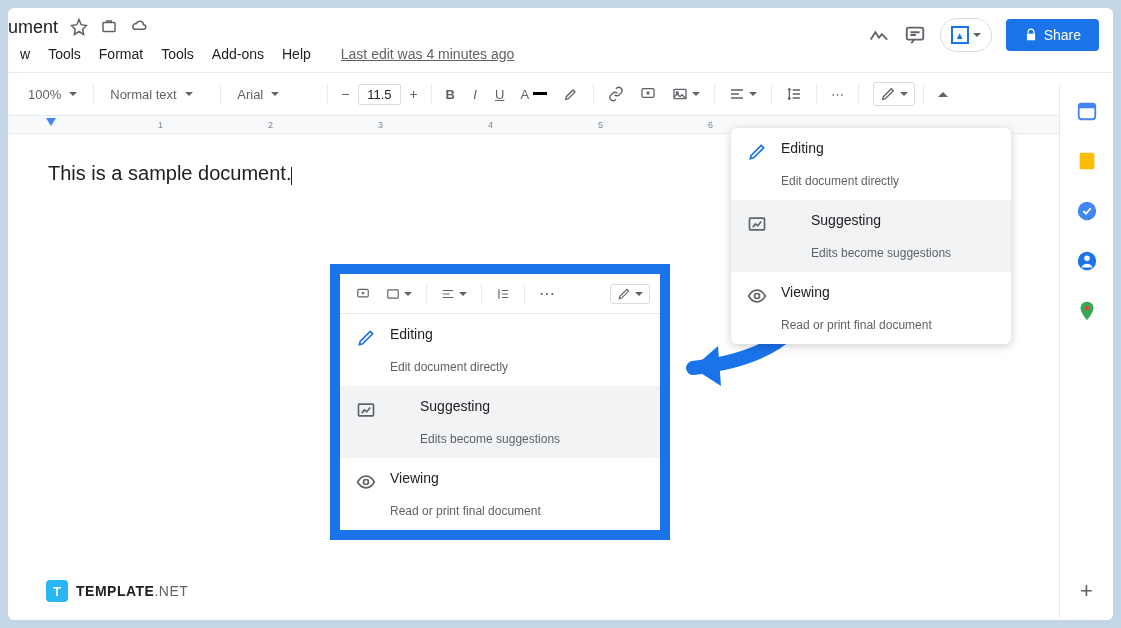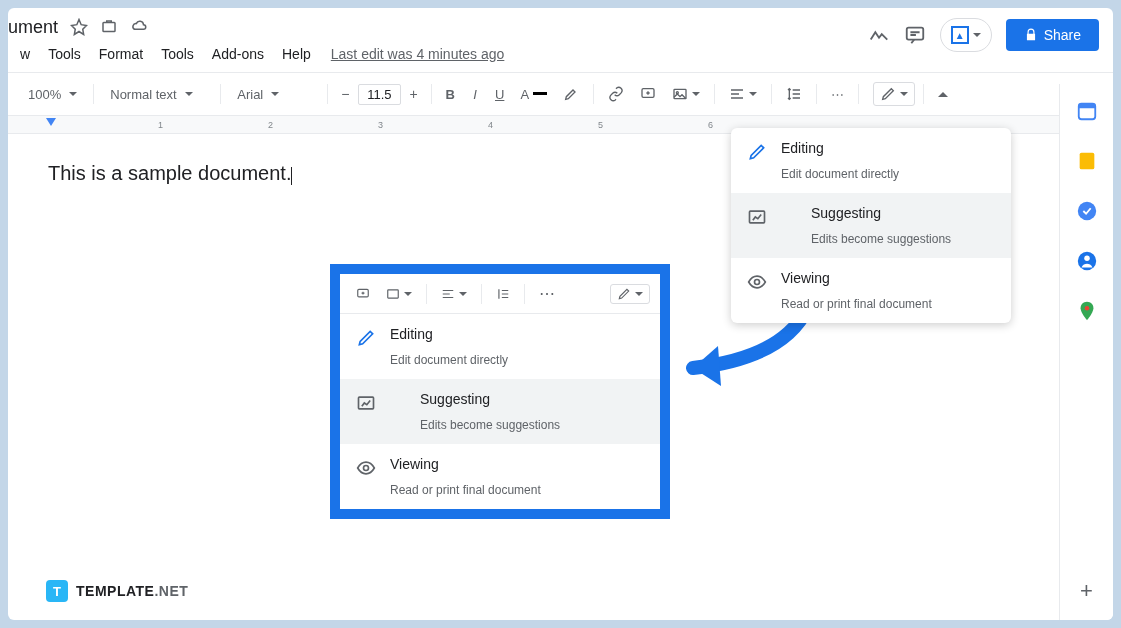--- a/index.html
+++ b/index.html
@@ -3,21 +3,21 @@
 <meta charset="utf-8">
 <style>
 * { margin:0; padding:0; box-sizing:border-box; font-family:Arial,Helvetica,sans-serif; }
 body { width:1121px; height:628px; background:#c3d6e8; position:relative; overflow:hidden; }
 .frame { position:absolute; top:8px; left:8px; right:8px; bottom:8px; background:#fff; border-radius:6px; overflow:hidden; }
 .titlebar { display:flex; align-items:center; gap:12px; padding:6px 10px 0 0; height:32px; }
 .doc-title { font-size:18px; color:#202124; }
 .tb-icon { width:18px; height:18px; color:#5f6368; display:flex; align-items:center; justify-content:center; }
 .menubar { display:flex; align-items:center; gap:2px; padding:2px 6px 6px 4px; font-size:14px; color:#202124; }
 .menu-item { padding:4px 8px; border-radius:4px; cursor:pointer; }
-.last-edit { color:#5f6368; text-decoration:underline; margin-left:10px; }
+.last-edit { color:#5f6368; text-decoration:underline; margin-left:20px; }
 .right-actions { position:absolute; right:14px; top:10px; display:flex; align-items:center; gap:14px; }
 .activity-icon,.comment-icon { width:22px; height:22px; color:#5f6368; }
 .present-pill { display:flex; align-items:center; gap:4px; border:1px solid #dadce0; border-radius:18px; padding:4px 10px; height:34px; }
 .present-box { width:18px; height:18px; border:2px solid #1a73e8; display:flex; align-items:center; justify-content:center; color:#1a73e8; font-size:10px; }
 .caret { width:0; height:0; border-left:4px solid transparent; border-right:4px solid transparent; border-top:4px solid #5f6368; }
 .share-btn { background:#1a73e8; color:#fff; border:none; border-radius:4px; padding:8px 18px; font-size:14px; font-weight:500; display:flex; align-items:center; gap:6px; cursor:pointer; }
 .lock { width:14px; height:14px; }
 .toolbar { display:flex; align-items:center; gap:4px; border-top:1px solid #e8eaed; border-bottom:1px solid #e8eaed; padding:4px 12px; height:44px; color:#5f6368; font-size:13px; }
 .tb-sep { width:1px; height:20px; background:#e8eaed; margin:0 4px; }
 .tb-btn { padding:4px 6px; border-radius:3px; cursor:pointer; display:flex; align-items:center; gap:4px; min-width:20px; justify-content:center; }
@@ -31,40 +31,40 @@
 .doc-text { font-size:20px; color:#202124; }
 .cursor { display:inline-block; width:1px; height:18px; background:#202124; vertical-align:middle; }
 
 .mode-dropdown,.mode-dropdown2 { position:absolute; background:#fff; border-radius:6px; box-shadow:0 2px 10px rgba(0,0,0,.2); width:280px; z-index:30; }
 .mode-dropdown { right:102px; top:120px; }
 .mode-item { display:flex; gap:14px; padding:12px 16px; cursor:pointer; align-items:flex-start; }
 .mode-item.selected { background:#f1f3f4;gap:44px; }
 .mode-icon { width:20px; height:20px; color:#5f6368; flex-shrink:0; margin-top:2px; }
 .mode-icon.editing { color:#1a73e8; }
 .mode-label { font-size:14px; font-weight:500; color:#202124; }
-.mode-desc { font-size:12px; color:#5f6368; margin-top:11px; }
+.mode-desc { font-size:12px; color:#5f6368; margin-top:18px; }
 
 .callout { position:absolute; left:322px; top:256px; width:340px; border:10px solid #1a73e8; background:#fff; z-index:25; }
 .callout-toolbar { display:flex; align-items:center; gap:4px; padding:6px 10px; border-bottom:1px solid #e8eaed; color:#5f6368; }
 .callout-mode-btn { display:flex; align-items:center; gap:4px; border:1px solid #dadce0; border-radius:3px; padding:2px 6px; margin-left:auto; }
 .mode-dropdown2 { position:static; width:100%; box-shadow:none; border-radius:0; }
 
 .arrow-svg { position:absolute; right:270px; top:250px; z-index:26; }
 
 .side-panel { position:absolute; right:0; top:76px; bottom:0; width:54px; background:#fff; border-left:1px solid #e8eaed; display:flex; flex-direction:column; align-items:center; gap:28px; padding-top:16px; }
 .side-icon { width:22px; height:22px; border-radius:4px; }
 .side-plus { color:#5f6368; font-size:22px; margin-top:auto; margin-bottom:16px; cursor:pointer; }
 
 .mode-toolbar-btn { display:flex; align-items:center; gap:4px; border:1px solid #dadce0; border-radius:3px; padding:3px 6px; margin-left:6px; }
 .chevron-up { width:0; height:0; border-left:5px solid transparent; border-right:5px solid transparent; border-bottom:5px solid #5f6368; }
 
 .brand { position:absolute; left:38px; bottom:18px; display:flex; align-items:center; gap:8px; z-index:40; }
 .brand-badge { width:22px; height:22px; background:#29b6f6; border-radius:4px; display:flex; align-items:center; justify-content:center; color:#fff; font-weight:700; font-size:13px; }
 .brand-text { font-size:14px; font-weight:700; letter-spacing:.5px; color:#202124; }
-.brand-text .light { font-weight:700; color:#5f6368;text-align:center; }
+.brand-text .light { font-weight:400; color:#5f6368;text-align:center; }
 </style>
 </head>
 <body>
 
 <div class="frame">
   <div class="titlebar">
     <span class="doc-title">ument</span>
     <span class="tb-icon">
         <svg viewBox="0 0 24 24" width="18" height="18" fill="none" stroke="currentColor" stroke-width="2">
           <path d="M12 2l2.9 6.9L22 10l-5 4.9 1.2 7.1L12 18l-6.2 4L7 14.9 2 10l7.1-1.1z"></path>

